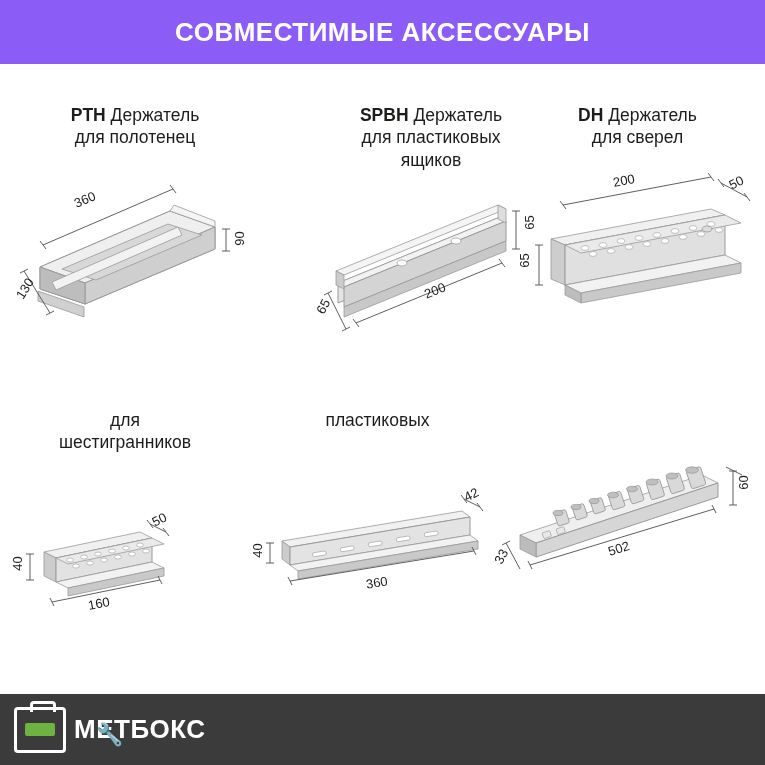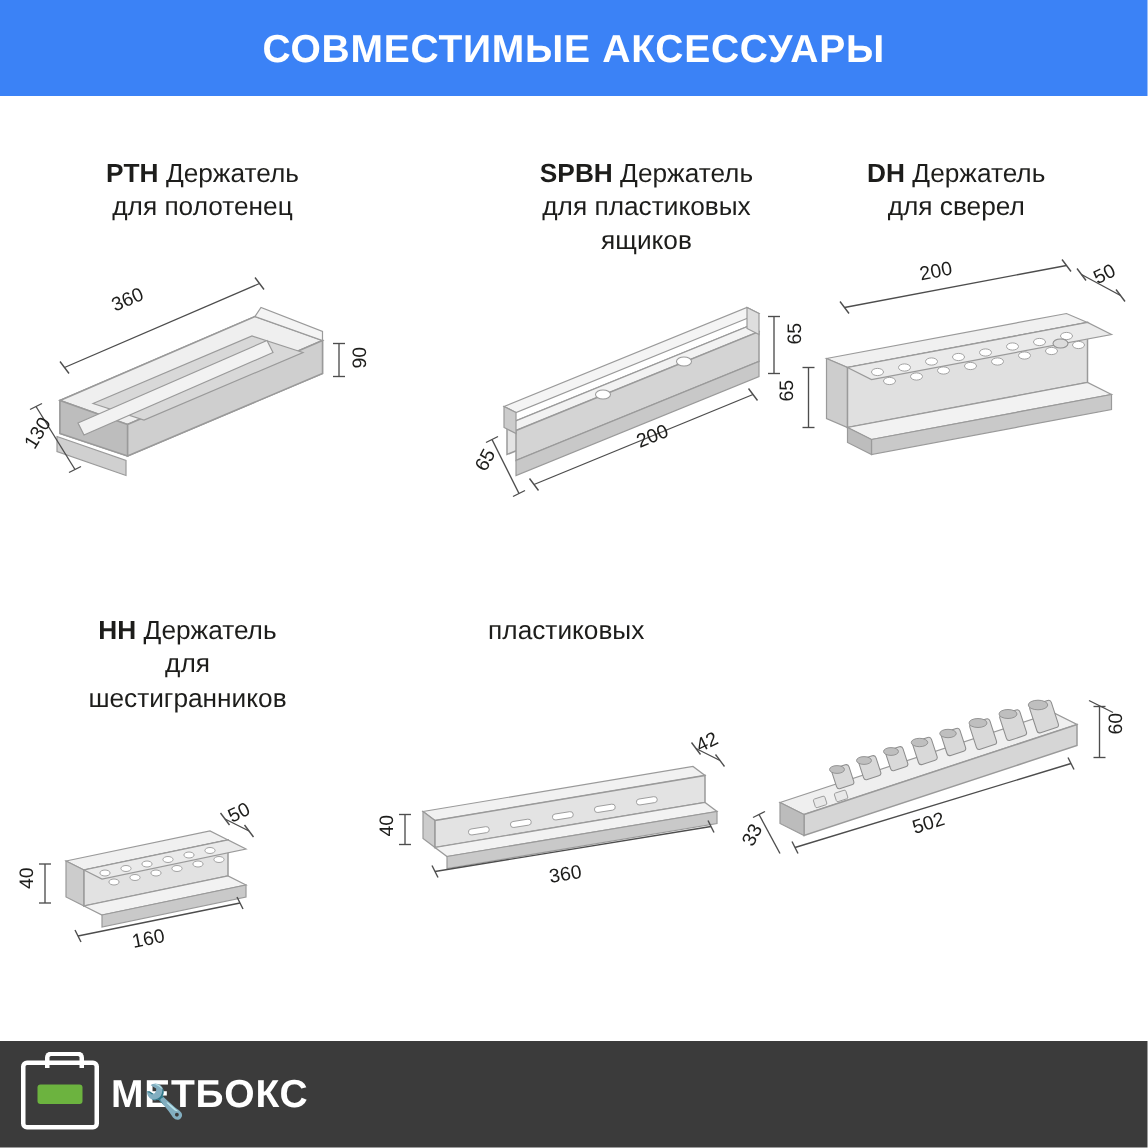--- a/index.html
+++ b/index.html
@@ -6,21 +6,21 @@
   body{
     width:765px;height:765px;
     background:#ffffff;
     font-family:"Liberation Sans", sans-serif;
     overflow:hidden;
     position:relative;
   }
   
   .header{
     position:absolute;left:0;top:0;width:765px;height:64px;
-    background:#3b82f6;
+    background:#8b5cf6;
     display:flex;align-items:center;justify-content:center;
   }
   .header-title{
     color:#ffffff;
     font-size:26px;
     font-weight:bold;
     letter-spacing:.5px;
     text-transform:uppercase;
   }
   
@@ -222,22 +222,20 @@
         <line x1="20" y1="136" x2="28" y2="136" stroke="#4d4d4d" stroke-width="0.9"></line>
       </svg>
       <span class="dim" style="left:98px;top:24px;transform:rotate(-11deg);">200</span>
       <span class="dim" style="left:214px;top:26px;transform:rotate(-26deg);">50</span>
       <span class="dim" style="left:2px;top:104px;transform:rotate(-90deg);">65</span>
     </div>
   </div>
 
   <div class="cell" style="left:0px;top:345px;width:250px;">
     <div class="cap">
-      <div><b>HH</b>
-        <span>Держатель</span></div>
       <div>для</div>
       <div>шестигранников</div>
     </div>
     <div class="art" style="height:160px;">
       <svg width="250" height="160" viewBox="0 0 250 160">
         <polygon points="44,98 140,78 152,84 56,104" fill="#f0f0f0" stroke="#9a9a9a" stroke-width="0.8"></polygon>
         <polygon points="44,98 56,104 56,128 44,122" fill="#cccccc" stroke="#9a9a9a" stroke-width="0.8"></polygon>
         <polygon points="56,104 152,84 152,108 56,128" fill="#e2e2e2" stroke="#9a9a9a" stroke-width="1"></polygon>
         <polygon points="56,104 152,84 164,90 68,110" fill="#eaeaea" stroke="#9a9a9a" stroke-width="0.8"></polygon>
         <g fill="#ffffff" stroke="#9a9a9a" stroke-width="0.6">

